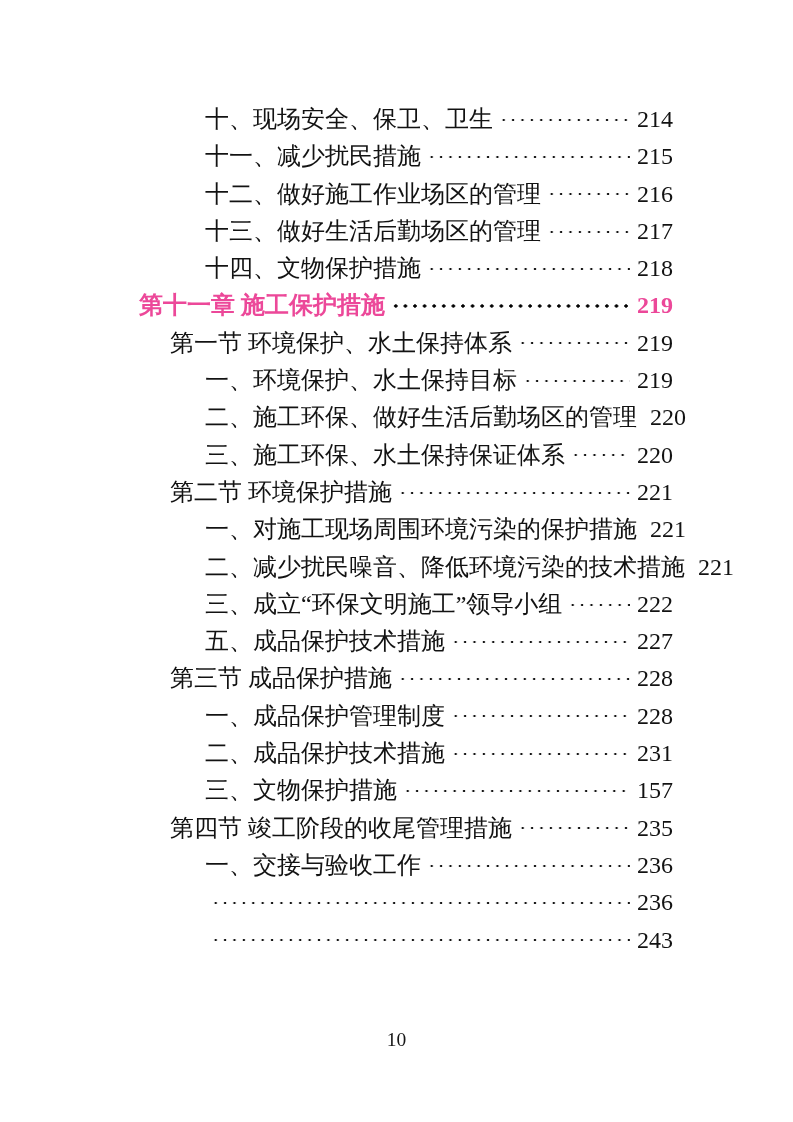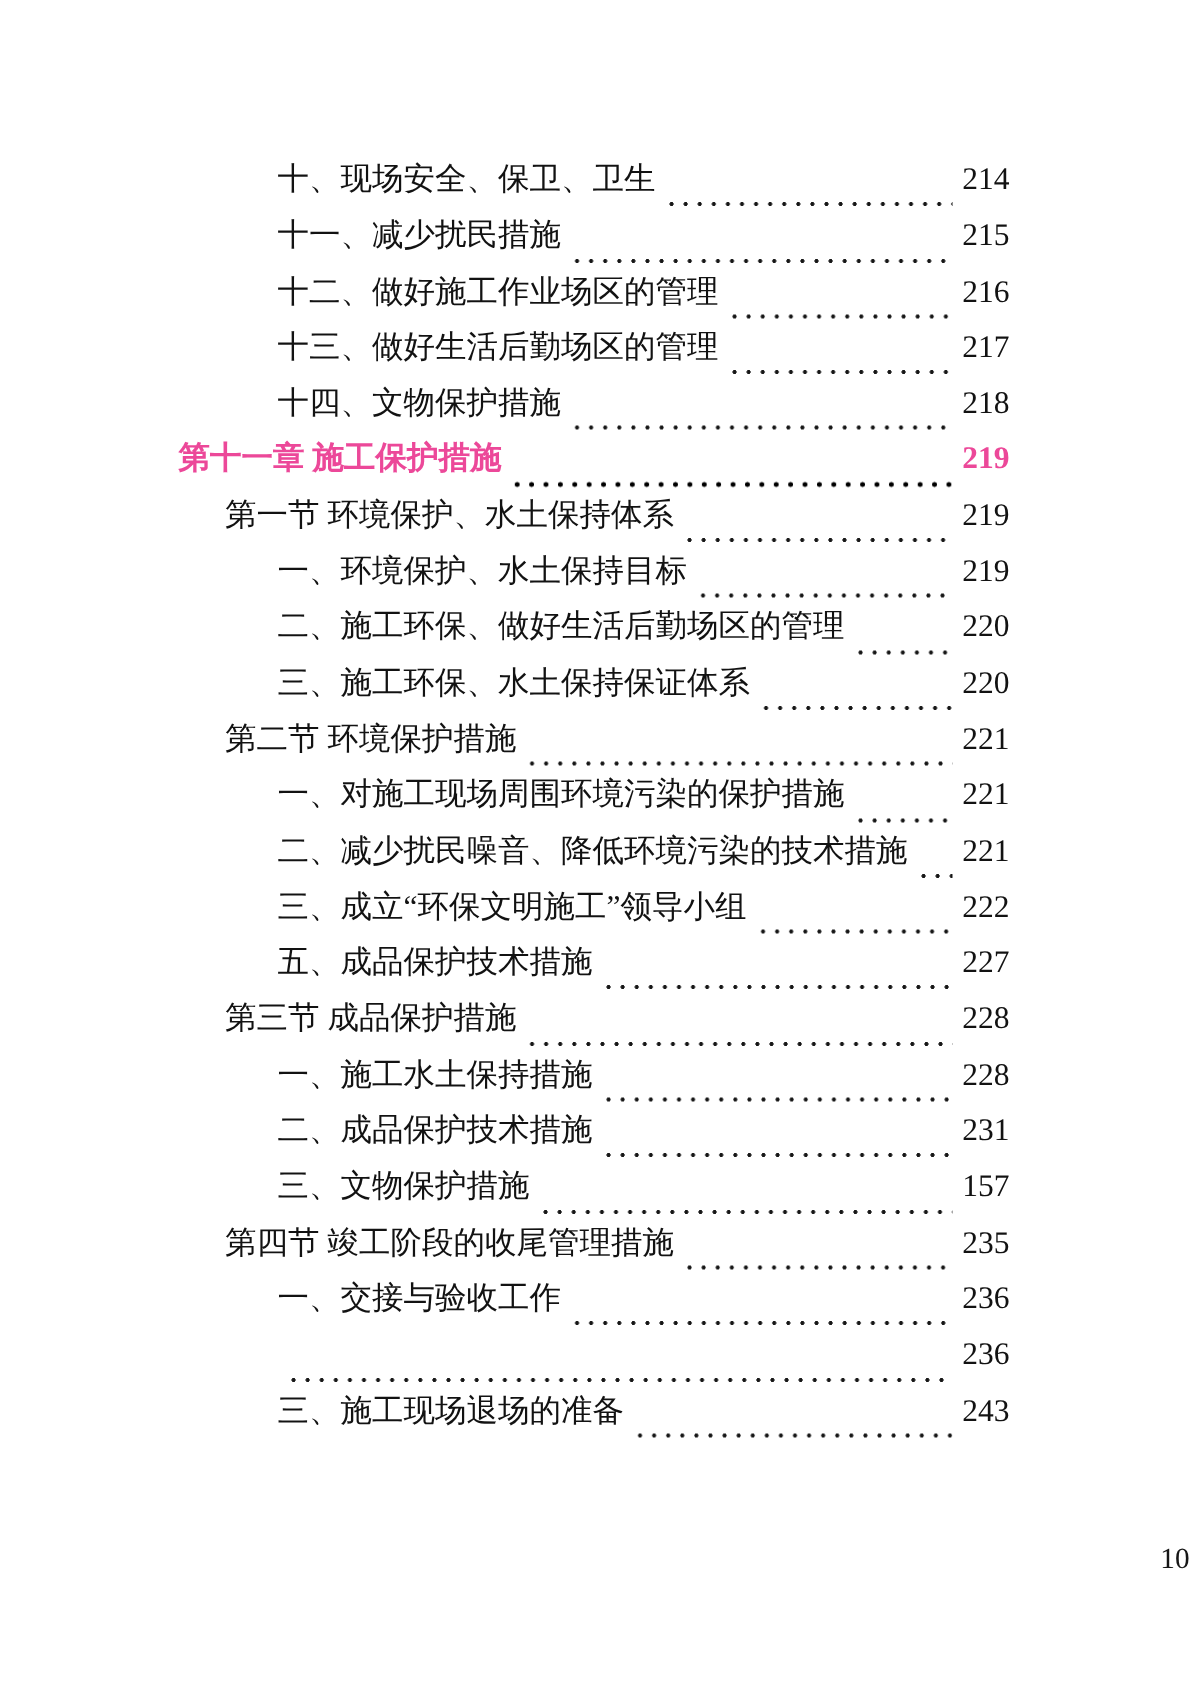--- a/index.html
+++ b/index.html
@@ -17,25 +17,26 @@
     inset: 0;
   }
   .toc {
     position: absolute;
     left: 119px;
     top: 101px;
     width: 554px;
   }
   .row {
     display: flex;
-    align-items: flex-end;
+    align-items: center;
     height: 37.3px;
     line-height: 37.3px;
-    font-size: 21px;
+    font-size: 24px;
     white-space: nowrap;
+    margin-left: 20px;
   }
   .row.chapter { font-weight: bold; color: #ec4899; }
   .row.section { padding-left: 31px; }
   .row.sub     { padding-left: 66px; }
   .label { flex: 0 0 auto; }
   .dots {
     flex: 1 1 auto;
     height: 4px;
     margin: 0 7px 0 6px;
     background-image: radial-gradient(circle, #161616 1.15px, rgba(0,0,0,0) 1.55px);
@@ -49,21 +50,21 @@
   }
   .pagenum {
     flex: 0 0 auto;
     text-align: right;
   }
   .footer {
     position: absolute;
     top: 1029px;
     left: 0;
     width: 100%;
-    text-align: right;
+    text-align: center;
     font-size: 19.5px;
     line-height: 22px;
     color: #161616;
   }
 </style>
 </head>
 <body>
 
 <div class="page">
   <div class="toc" id="toc">
@@ -141,21 +142,21 @@
         <span class="label">五、成品保护技术措施</span>
         <span class="dots"></span>
         <span class="pagenum">227</span>
       </div>
       <div class="row section">
         <span class="label">第三节 成品保护措施</span>
         <span class="dots"></span>
         <span class="pagenum">228</span>
       </div>
       <div class="row sub">
-        <span class="label">一、施工水土保持措施</span>
+        <span class="label">一、成品保护管理制度</span>
         <span class="dots"></span>
         <span class="pagenum">228</span>
       </div>
       <div class="row sub">
         <span class="label">二、成品保护技术措施</span>
         <span class="dots"></span>
         <span class="pagenum">231</span>
       </div>
       <div class="row sub">
         <span class="label">三、文物保护措施</span>
@@ -170,19 +171,18 @@
       <div class="row sub">
         <span class="label">一、交接与验收工作</span>
         <span class="dots"></span>
         <span class="pagenum">236</span>
       </div>
       <div class="row sub">
         <span class="dots"></span>
         <span class="pagenum">236</span>
       </div>
       <div class="row sub">
-        <span class="label">三、施工现场退场的准备</span>
         <span class="dots"></span>
         <span class="pagenum">243</span>
       </div>
     </div>
   <div class="footer">10</div>
 </div>
 
 </body></html>

